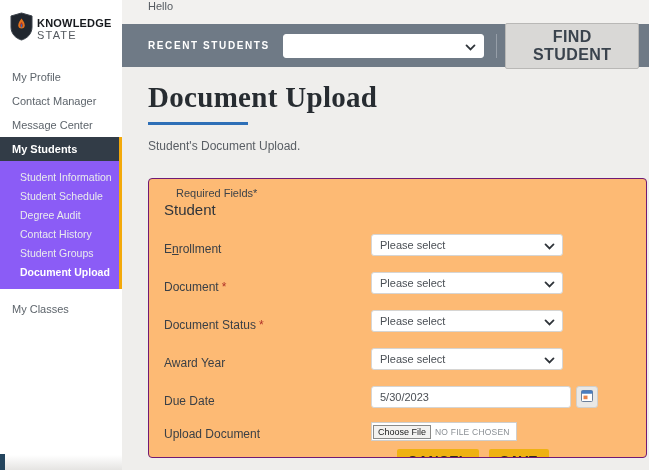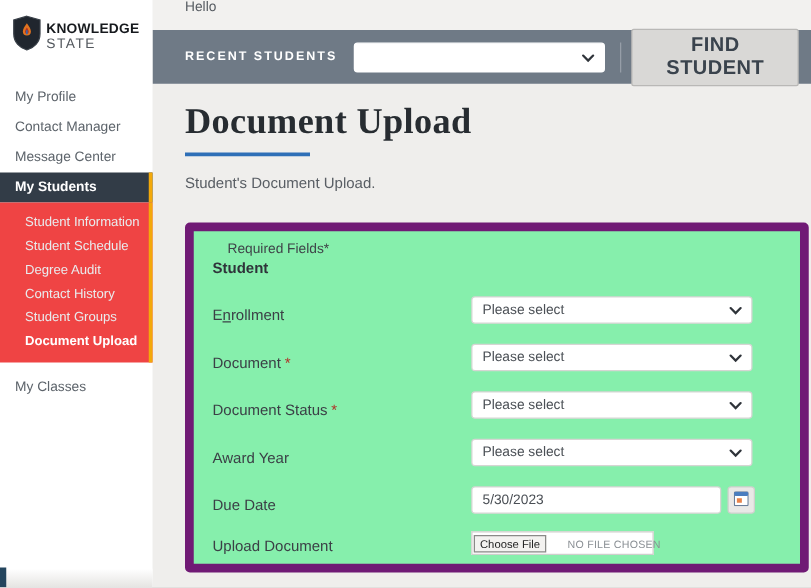--- a/index.html
+++ b/index.html
@@ -8,21 +8,21 @@
   .app { position:relative; width:649px; height:470px; background:#efeeec; display:flex; overflow:hidden; }
 
   
   .sidebar { position:relative; width:122px; background:#ffffff; flex-shrink:0; z-index:2; }
   .logo { display:flex; align-items:center; gap:4px; padding:12px 6px 10px 10px; cursor:pointer; }
   .logo-text .line1 { font-size:11px; font-weight:bold; color:#16191d; letter-spacing:0.2px; line-height:12px; }
   .logo-text .line2 { font-size:11px; color:#53585e; letter-spacing:1.2px; line-height:12px; }
   .nav { margin-top:10px; }
   .nav-item { font-size:11px; color:#5d646b; padding:6px 12px; cursor:pointer; }
   .nav-item.active { background:#323c47; color:#ffffff; font-weight:bold; border-right:3px solid #f3a90a; }
-  .submenu { background:#ef4444; border-right:3px solid #f3a90a; padding:6px 0 8px; }
+  .submenu { background:#8b5cf6; border-right:3px solid #f3a90a; padding:6px 0 8px; }
   .submenu-item { font-size:10.5px; color:#e9ebed; padding:3.5px 4px 3.5px 20px; cursor:pointer; }
   .submenu-item.active { color:#ffffff; font-weight:bold; }
   .nav-gap { height:8px; }
   .sidebar-footer { position:absolute; left:0; right:0; bottom:0; height:15px;
                     background:linear-gradient(#ffffff,#e5e4e2); }
   .corner-accent { position:absolute; left:0; bottom:0; width:5px; height:16px; background:#24455e; }
 
   
   .main { flex:1; display:flex; flex-direction:column; min-width:0; }
   .topbar { height:24px; background:#f2f1ef; display:flex; padding:0 8px 0 26px; }
@@ -42,40 +42,40 @@
   .find-btn { background:#d9d8d6; border:1px solid #b9b8b6; color:#3a434d; font-size:16px; font-weight:bold;
               letter-spacing:0.4px; padding:4px 11px; border-radius:2px; font-family:inherit; cursor:pointer; }
 
   
   .content { flex:1; padding:14px 0 0 26px; }
   .page-title { font-family:"Liberation Serif","DejaVu Serif",serif; font-size:29px; font-weight:bold;
                 color:#272c31; letter-spacing:0.3px; line-height:33px; }
   .title-underline { width:100px; height:3px; background:#2e6fb7; margin-top:8px; }
   .subtitle { font-size:12px; color:#595e64; margin-top:14px; }
 
-  .panel { margin-top:25px; margin-right:2px; height:280px; background:#86efac;
-           border:7px solid #701a75; border-radius:4px; padding:8px 0 0 15px; overflow:hidden; }
+  .panel { margin-top:25px; margin-right:2px; height:280px; background:#fdba74;
+           border:1px solid #701a75; border-radius:4px; padding:8px 0 0 15px; overflow:hidden; }
   .required-note { font-size:11px; color:#3e4348; margin-left:12px; }
-  .section-label { font-size:12px; font-weight:bold; color:#2f343a; margin-top:2px; }
+  .section-label { font-size:15px; font-weight:normal; color:#2f343a; margin-top:2px; }
 
   .form-row { display:flex; align-items:flex-end; margin-top:16px; height:22px; }
   .form-label { width:207px; font-size:12px; color:#3b4046; flex-shrink:0; }
   .underlined { text-decoration:underline; }
   .req-star { color:#b03228; margin-left:3px; }
-  .form-select { width:225px; height:22px;margin-top:23px; }
+  .form-select { width:192px; height:22px;margin-top:23px; }
   .date-input { width:200px; height:22px; border:1px solid #d6d5d3; border-radius:3px; background:#fff;
                 font-size:11px; color:#4a4f55; padding:0 8px; font-family:inherit; }
   .cal-btn { width:22px; height:22px; margin-left:5px; background:#e9e8e6; border:1px solid #d0cfcd;
              border-radius:3px; display:flex; align-items:center; justify-content:center; cursor:pointer; }
   .row-upload { margin-top:13px; height:20px; }
   .file-control { display:flex; align-items:center; width:146px; height:19px;
                   border:1px solid #cfcecc; background:#ffffff; cursor:pointer; }
   .file-btn { background:#f3f2f0; border:1px solid #8a8a88; font-size:9px; color:#222;
               padding:1px 4px; margin:1px; font-family:inherit; white-space:nowrap; cursor:pointer; }
-  .file-status { font-size:8.5px; color:#8a8f94; margin-left:16px; letter-spacing:0.2px; white-space:nowrap; }
+  .file-status { font-size:8.5px; color:#8a8f94; margin-left:3px; letter-spacing:0.2px; white-space:nowrap; }
 
   .actions { display:flex; justify-content:flex-end; gap:10px; padding-right:97px; margin-top:8px; }
   .action-btn { background:#efb112; border:none; border-radius:2px; color:#2f2a18; font-size:14px;
                 font-weight:bold; letter-spacing:0.3px; padding:4px 11px; font-family:inherit; cursor:pointer; }
   .action-btn.save { text-decoration:underline; }
 </style>
 </head>
 <body>
 
 <div class="app">

